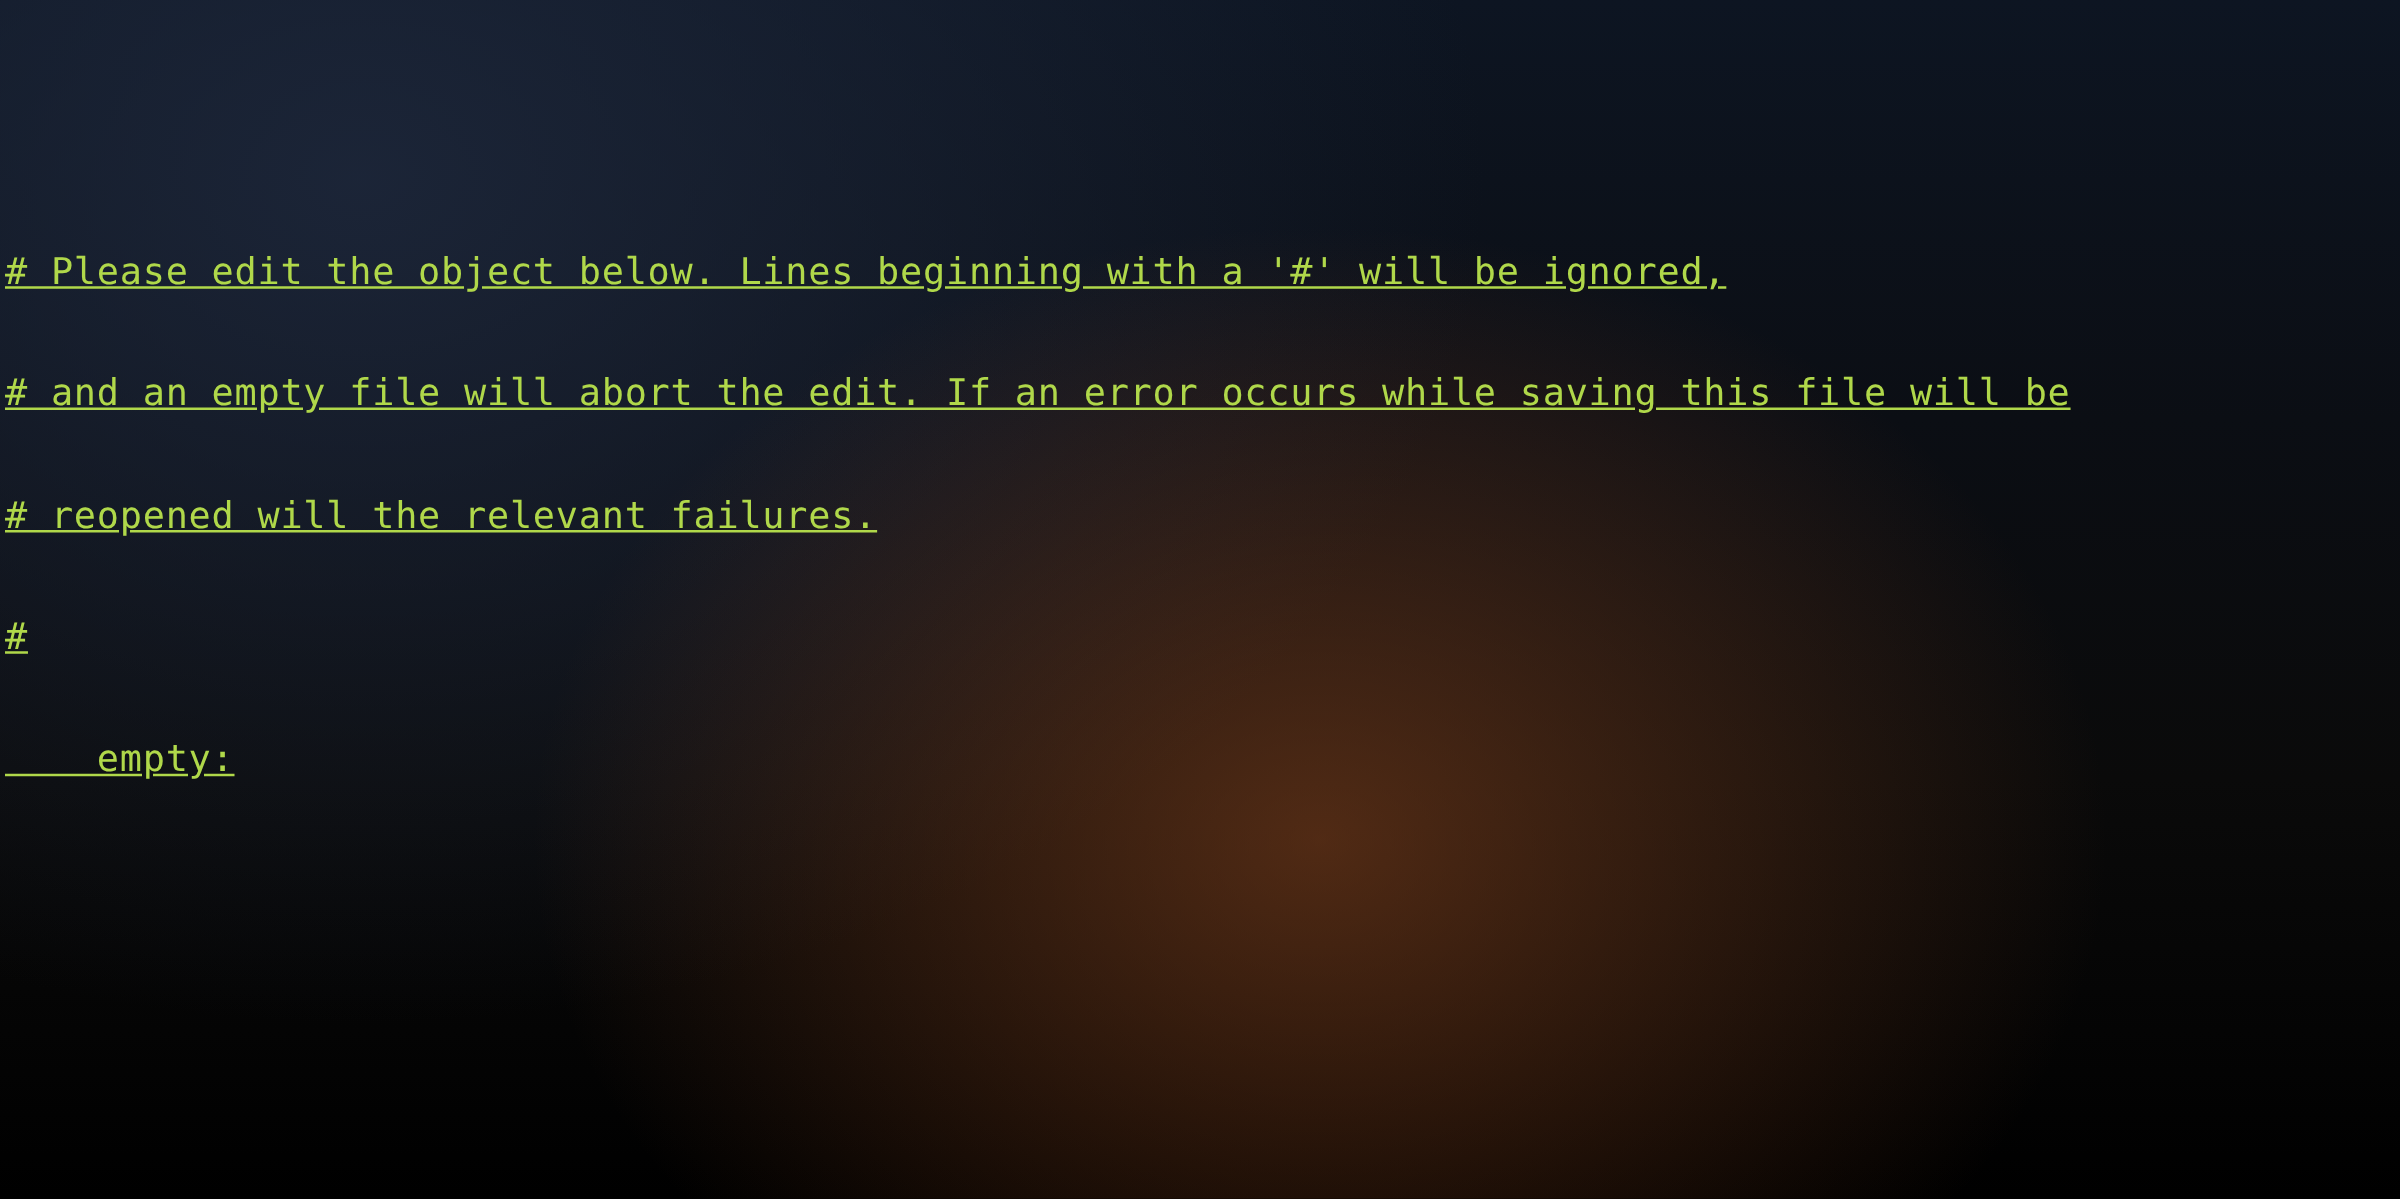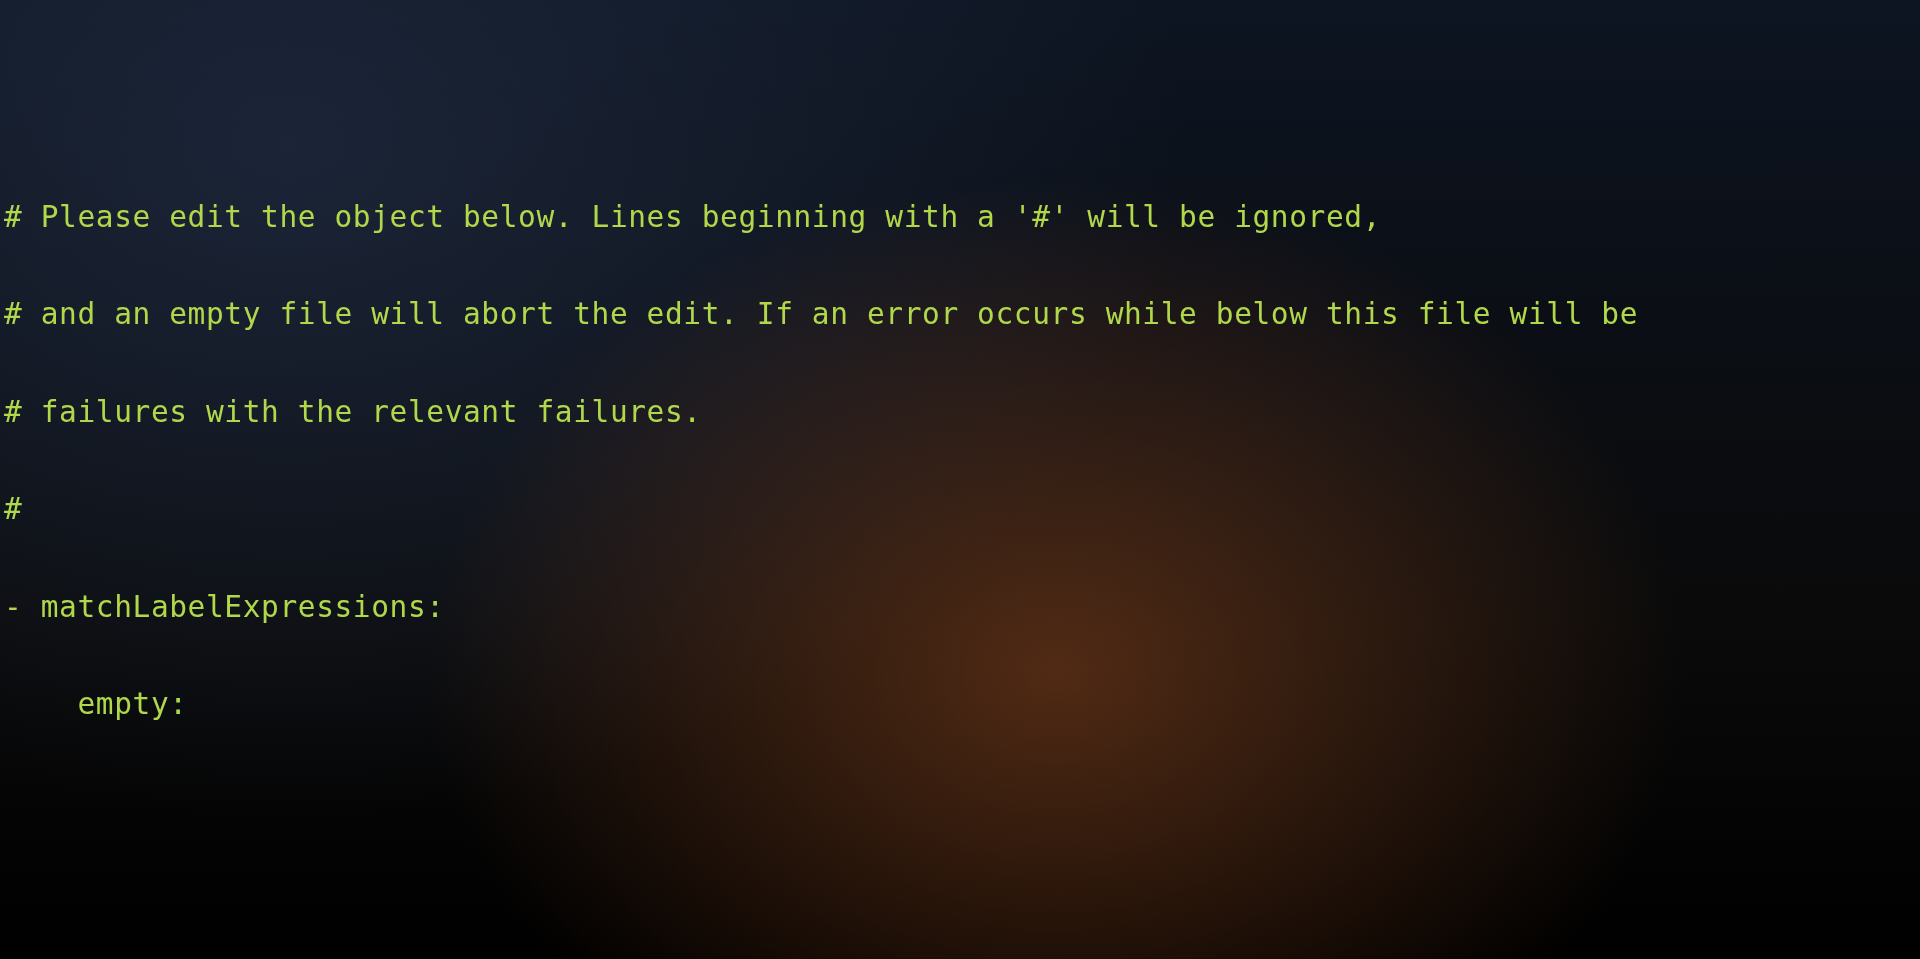--- a/index.html
+++ b/index.html
@@ -22,37 +22,37 @@
     white-space: pre;
     letter-spacing: 0.6px;
   }
   .terminal {
     padding: 6px 0 0 4px;
   }
   .line {
     position: relative;
     height: 32.6px;
     line-height: 32.6px;
+    text-decoration: underline;
   }
   .txt {
     position: relative;
     z-index: 2;
   }
 </style>
 </head>
 <body>
 
 
 
 <div class="terminal">
   <div class="line"><span class="txt"># Please edit the object below. Lines beginning with a '#' will be ignored,</span></div>
-  <div class="line"><span class="txt"># and an empty file will abort the edit. If an error occurs while below this file will be</span></div>
-  <div class="line"><span class="txt"># failures with the relevant failures.</span></div>
+  <div class="line"><span class="txt"># and an empty file will abort the edit. If an error occurs while saving this file will be</span></div>
+  <div class="line"><span class="txt"># reopened will the relevant failures.</span></div>
   <div class="line"><span class="txt">#</span></div>
-  <div class="line"><span class="txt">- matchLabelExpressions:</span></div>
   <div class="line"><span class="txt">    empty:</span></div>
   
   
   
   
   
   
   
   
   

